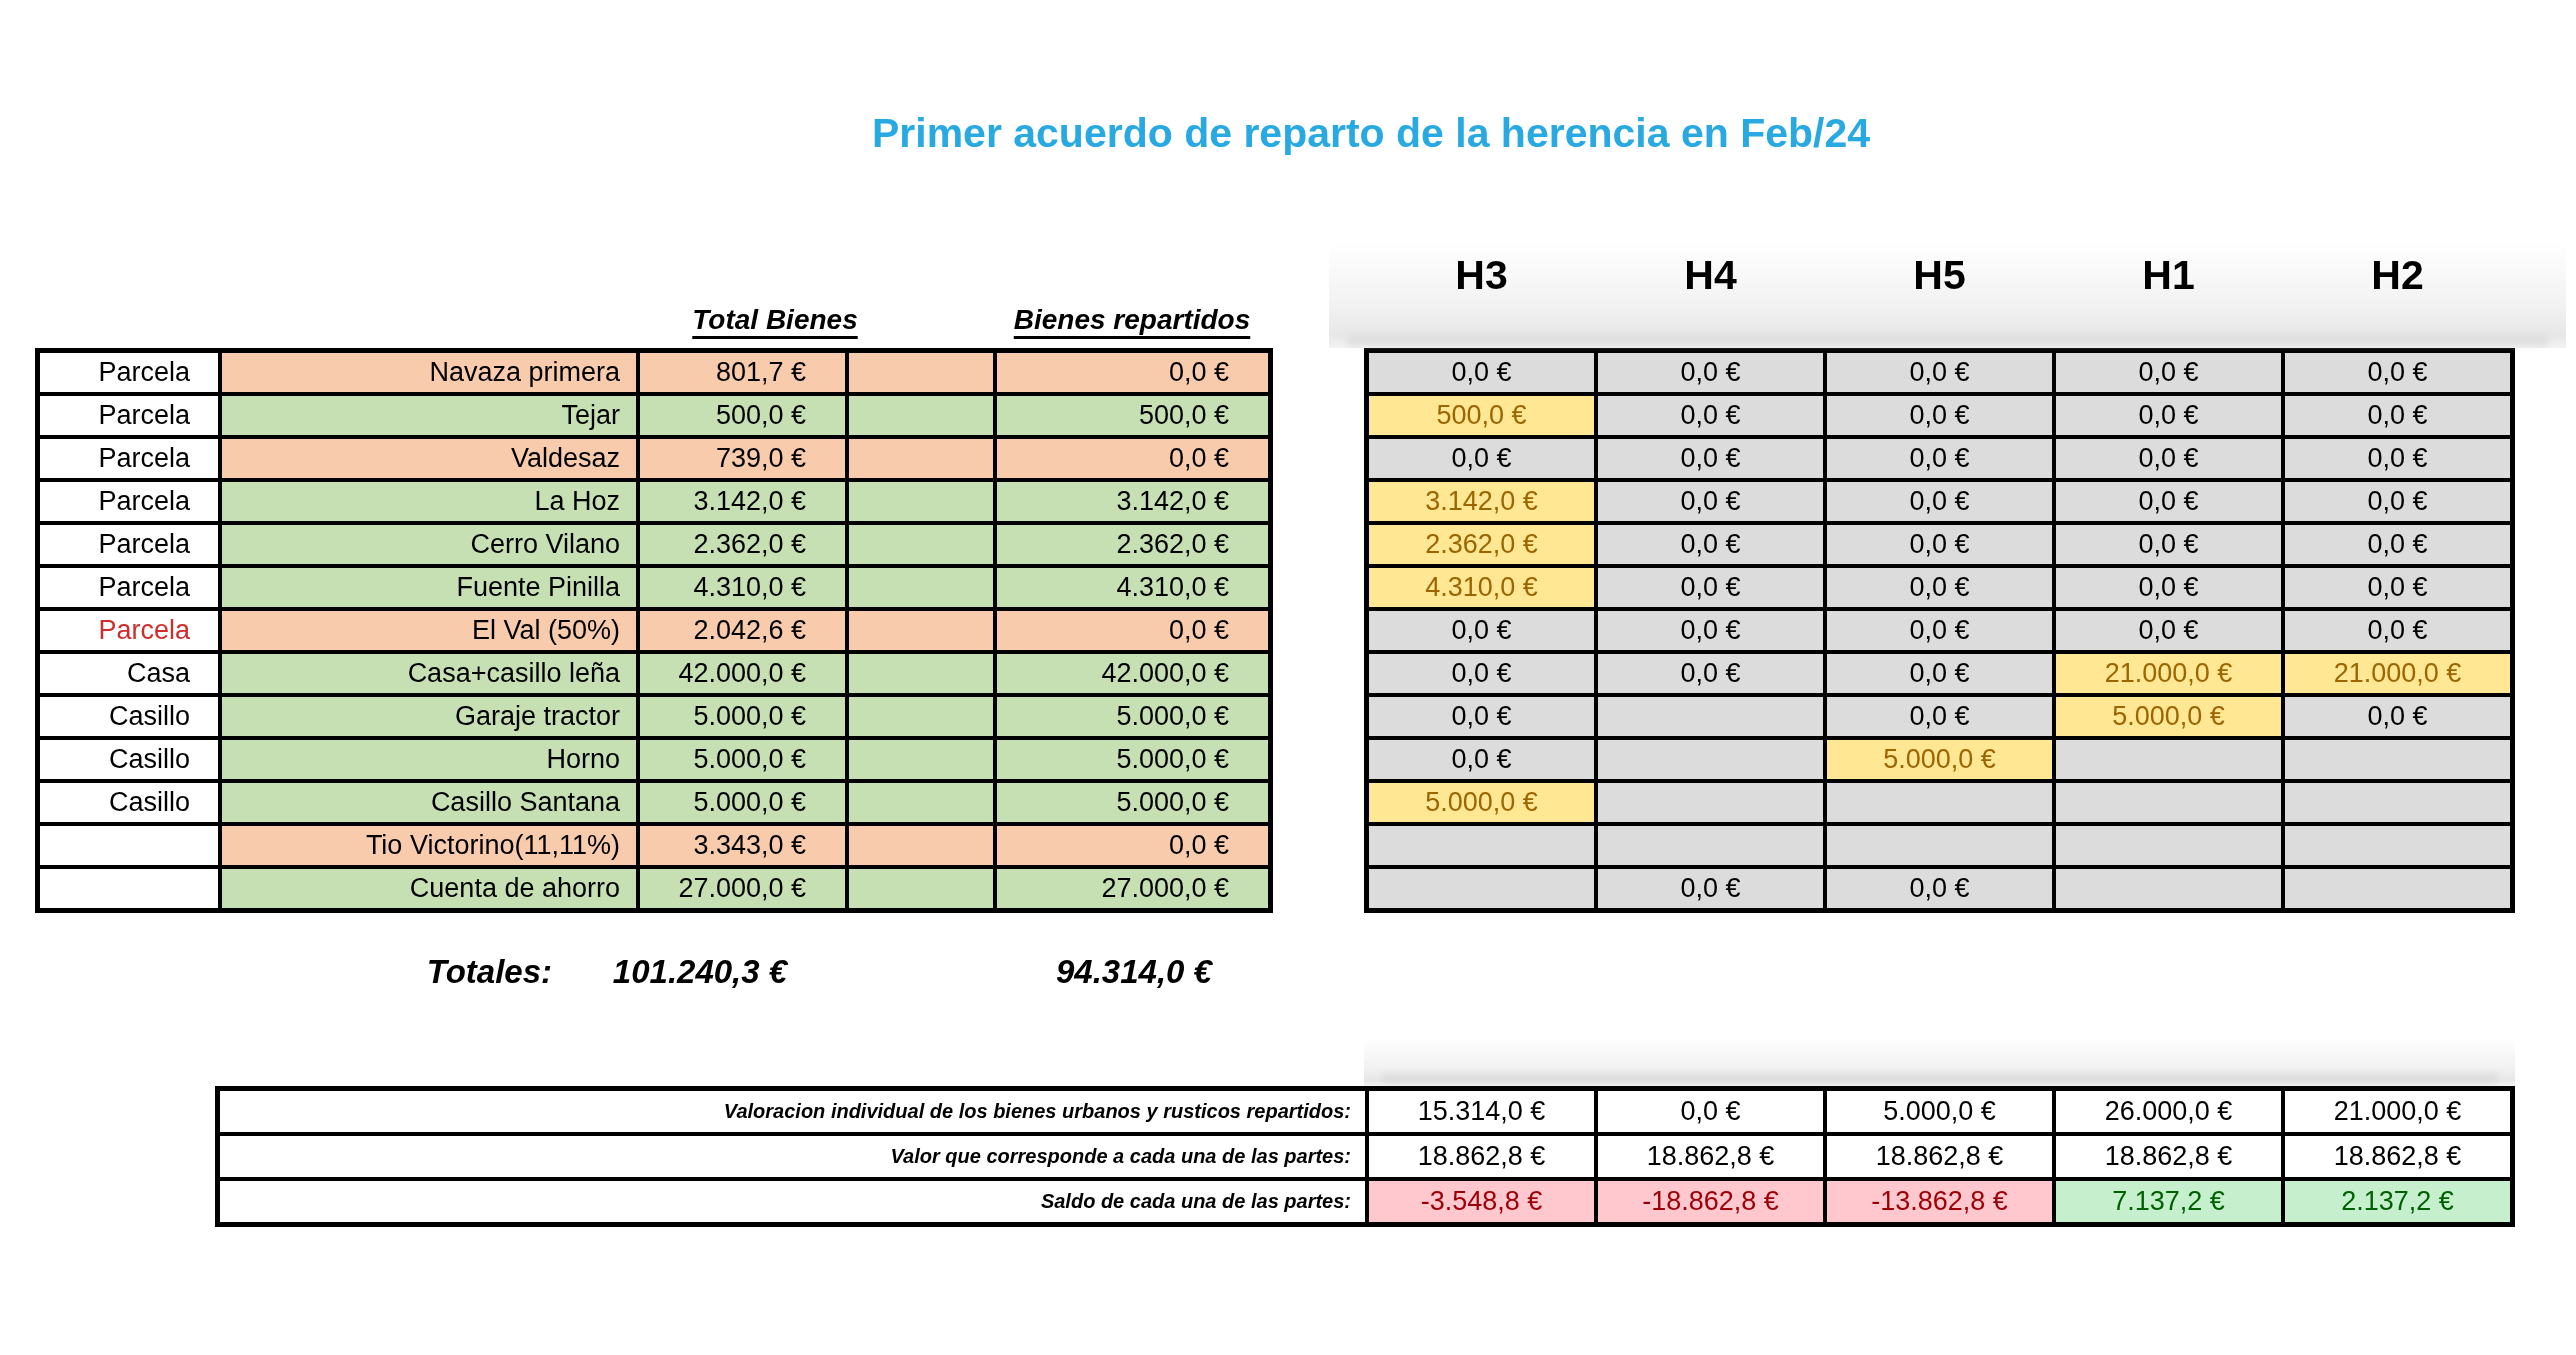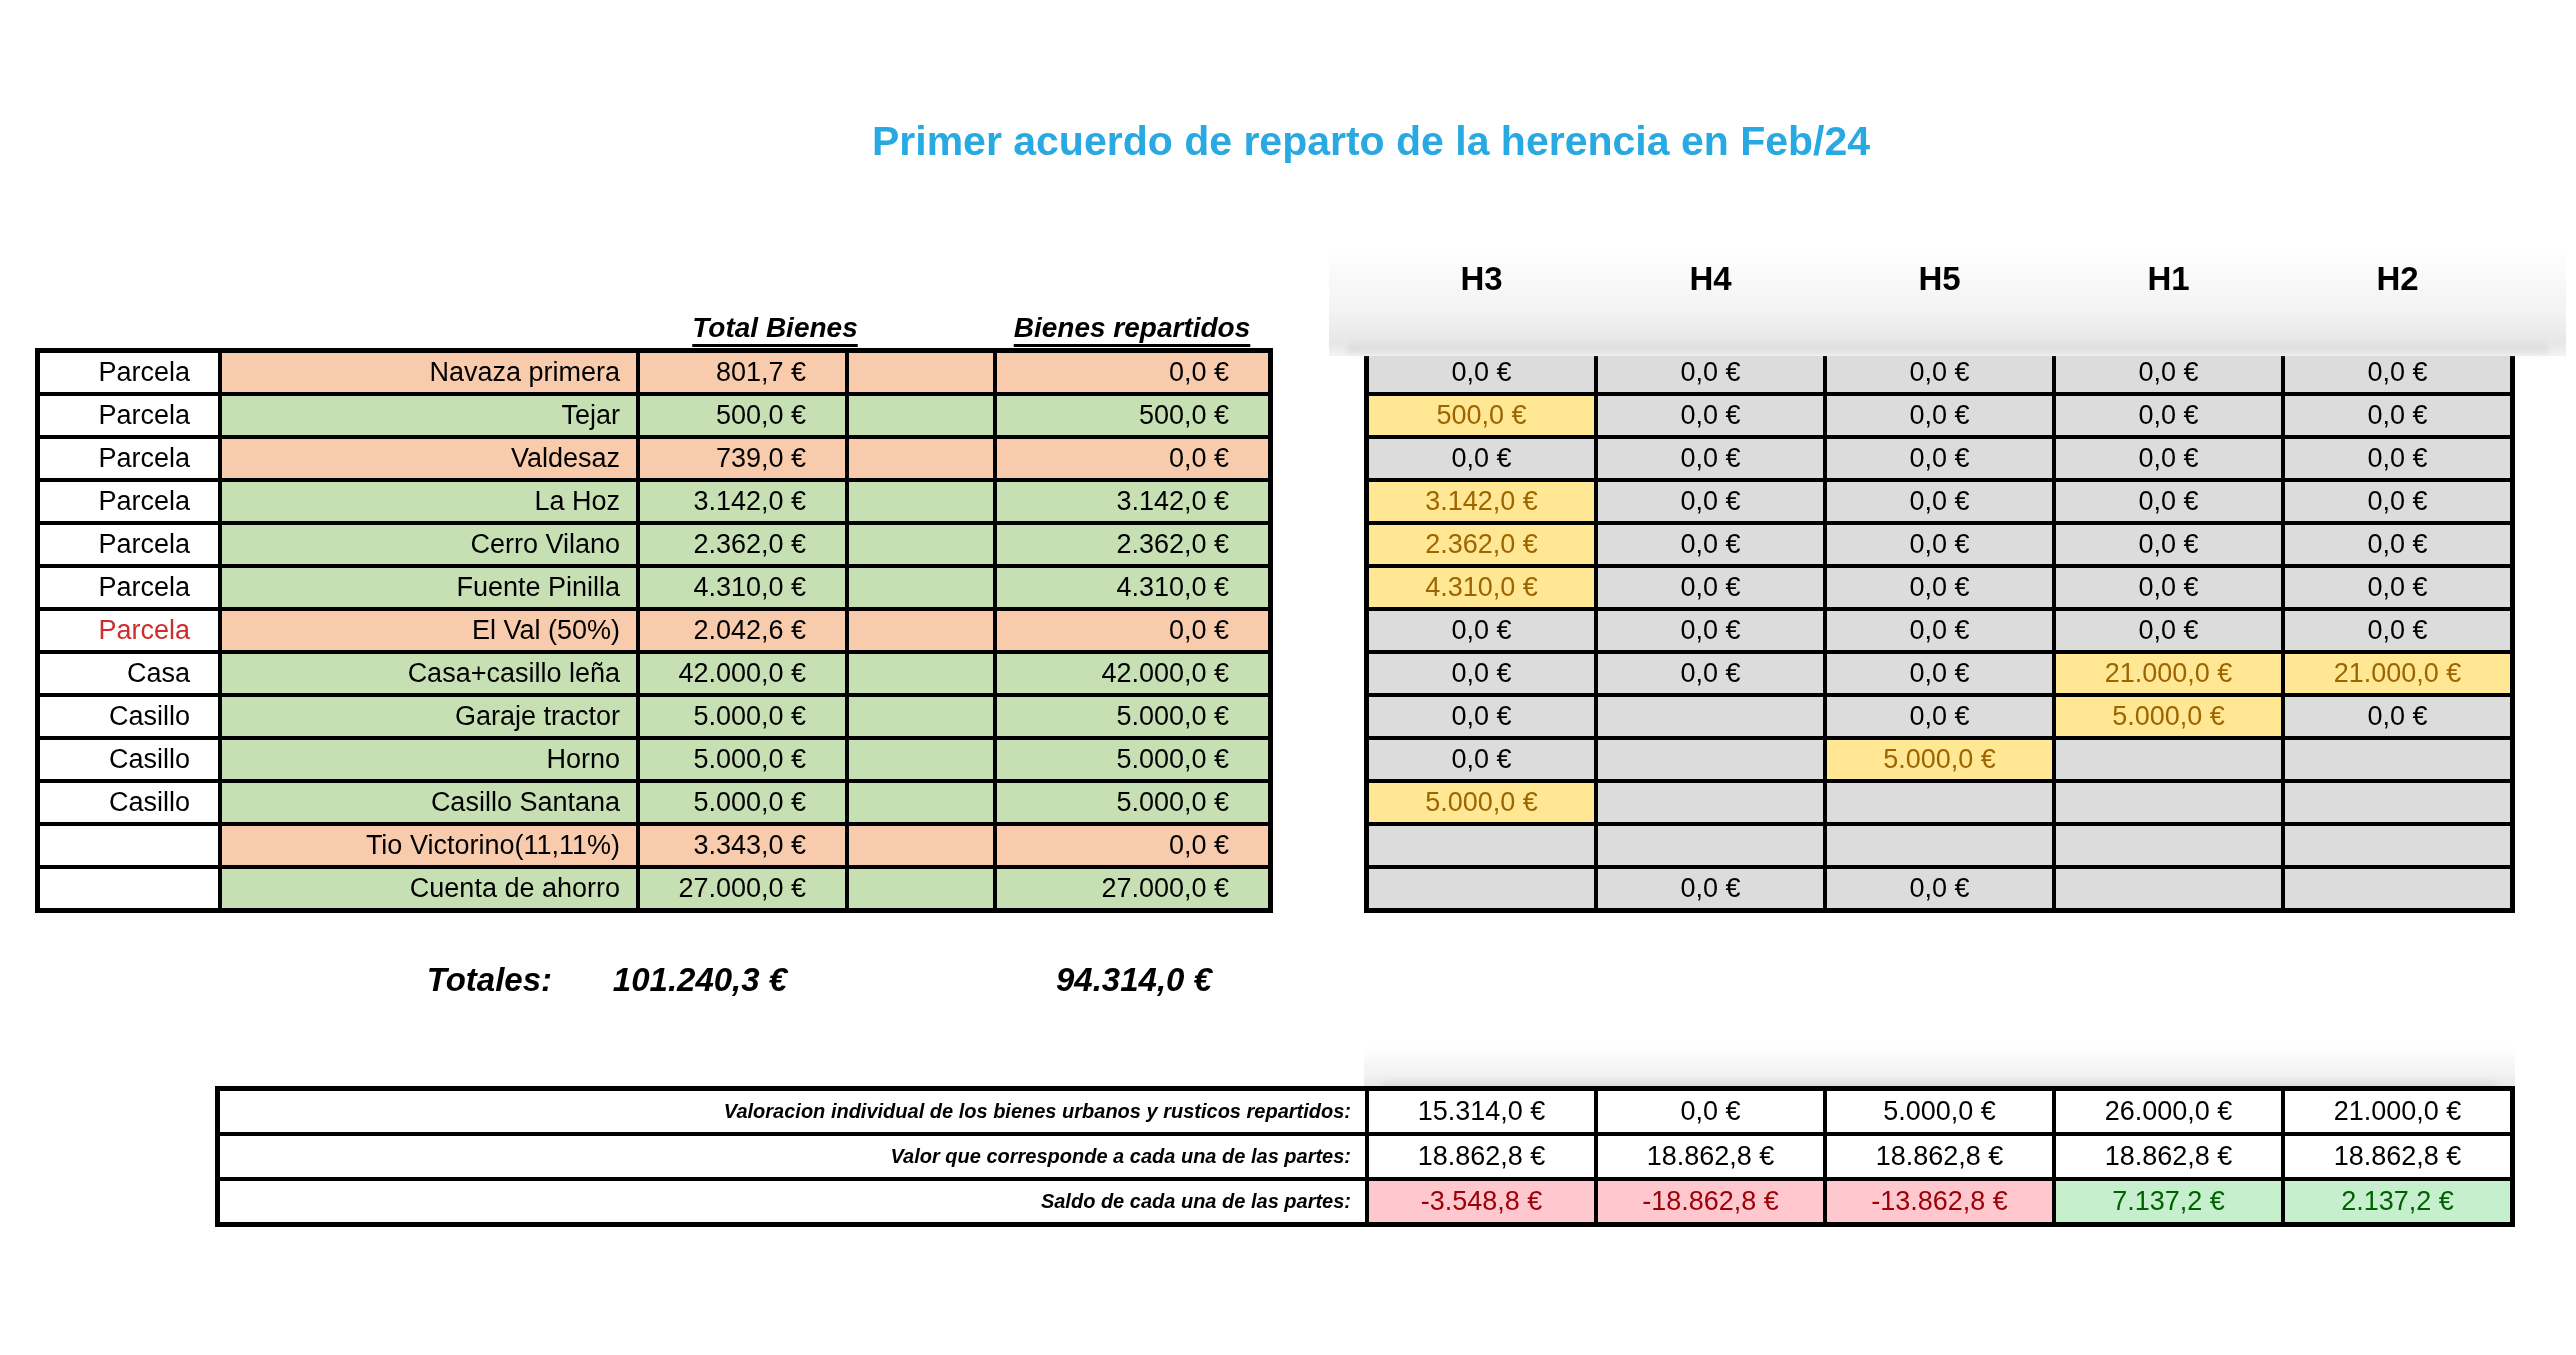--- a/index.html
+++ b/index.html
@@ -1,19 +1,19 @@
 <!DOCTYPE html>
 <html style="--title-blue: #29A9E2; --orange: #F8CBAD; --green: #C6E0B4; --gray: #DCDCDC; --yellow-bg: #FFE794; --yellow-text: #9C6500; --bad-bg: #FFC7CE; --bad-text: #9C0006; --good-bg: #C6EFCE; --good-text: #006100; --red-text: #D02C2C; --border: #000000;"><head>
 <meta charset="utf-8">
 <style>
   html,body{margin:0;padding:0;background:#fff;}
   body{width:2576px;height:1355px;position:relative;overflow:hidden;
        font-family:"Liberation Sans","DejaVu Sans",sans-serif;color:#000;}
 
-  .abs{position:absolute;margin-top:8px;}
+  .abs{position:absolute;}
 
   
   #title{left:789px;top:110px;width:1164px;text-align:center;
          font-size:41px;font-weight:bold;color:var(--title-blue);}
 
   
   .col-head{top:304px;font-size:28px;font-weight:bold;font-style:italic;
             text-align:center;text-decoration:underline;
             text-decoration-thickness:3px;text-underline-offset:7px;}
   #head-total{left:642px;width:266px;}
@@ -41,21 +41,21 @@
   .name{padding-right:16px;}
   .val{padding-right:39px;}
   .bg-orange{background:var(--orange);}
   .bg-green{background:var(--green);}
   .bg-gray{background:var(--gray);}
   .bg-yellow{background:var(--yellow-bg);color:var(--yellow-text);}
 
   
   #heir-heads{left:1364px;top:252px;display:grid;padding:0 5px;gap:4px;
               grid-template-columns:repeat(5,225px);z-index:2;}
-  .heir-h{text-align:center;font-size:33px;font-weight:bold;}
+  .heir-h{text-align:center;font-size:41px;font-weight:bold;}
 
   
   .band{background:linear-gradient(to bottom,rgba(255,255,255,0) 0%,
          #f2f2f2 60%,#e7e7e7 88%,#f3f3f3 100%);}
   #band-top{left:1329px;top:241px;width:1237px;height:107px;z-index:1;}
   #band-top::after,#band-summary::after{content:"";display:block;
          position:absolute;left:18px;right:18px;bottom:3px;height:9px;
          background:#d8d8d8;filter:blur(3px);opacity:.75;}
   #band-summary{left:1364px;top:1038px;width:1151px;height:48px;}
 

